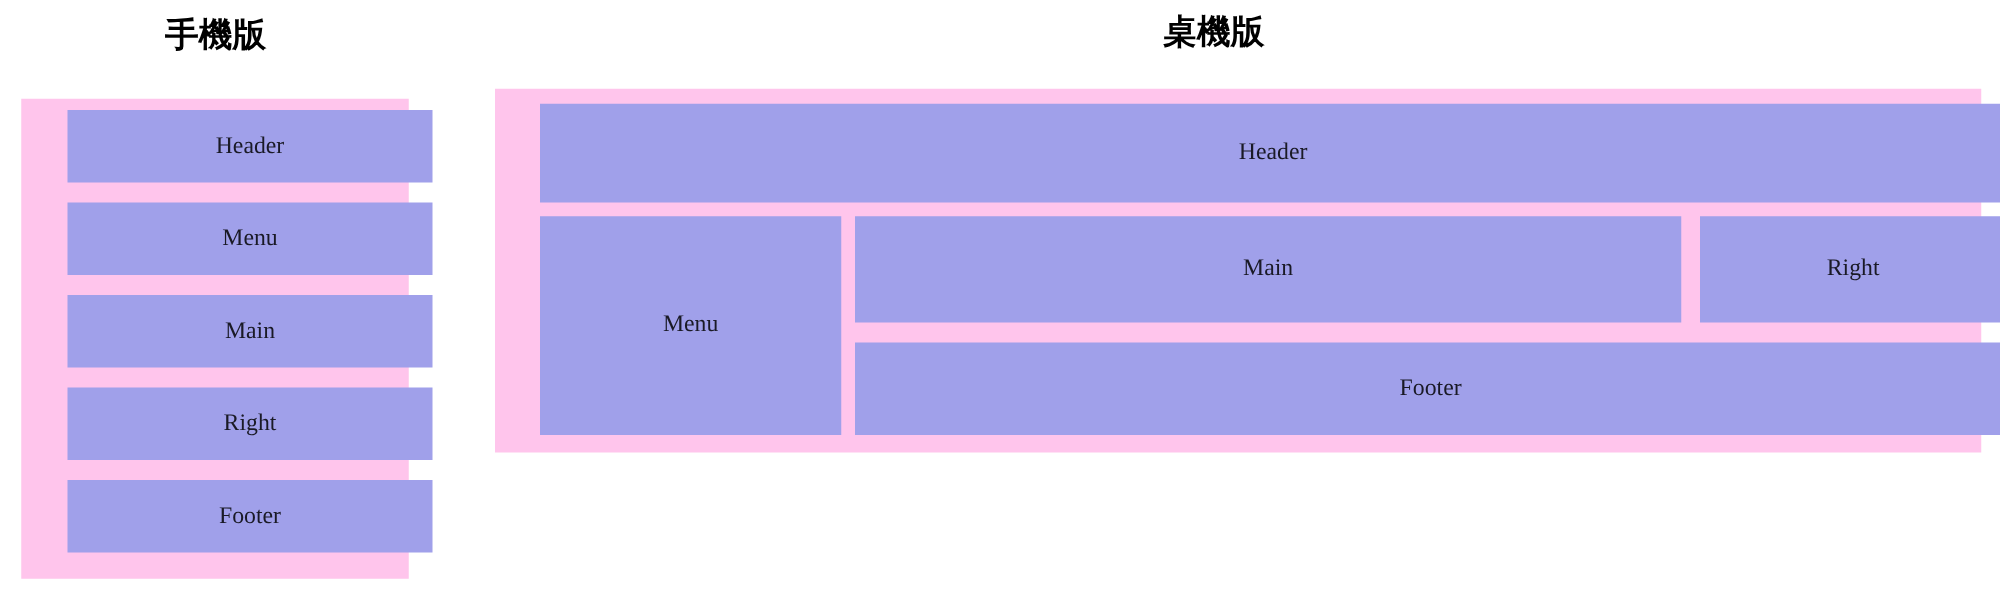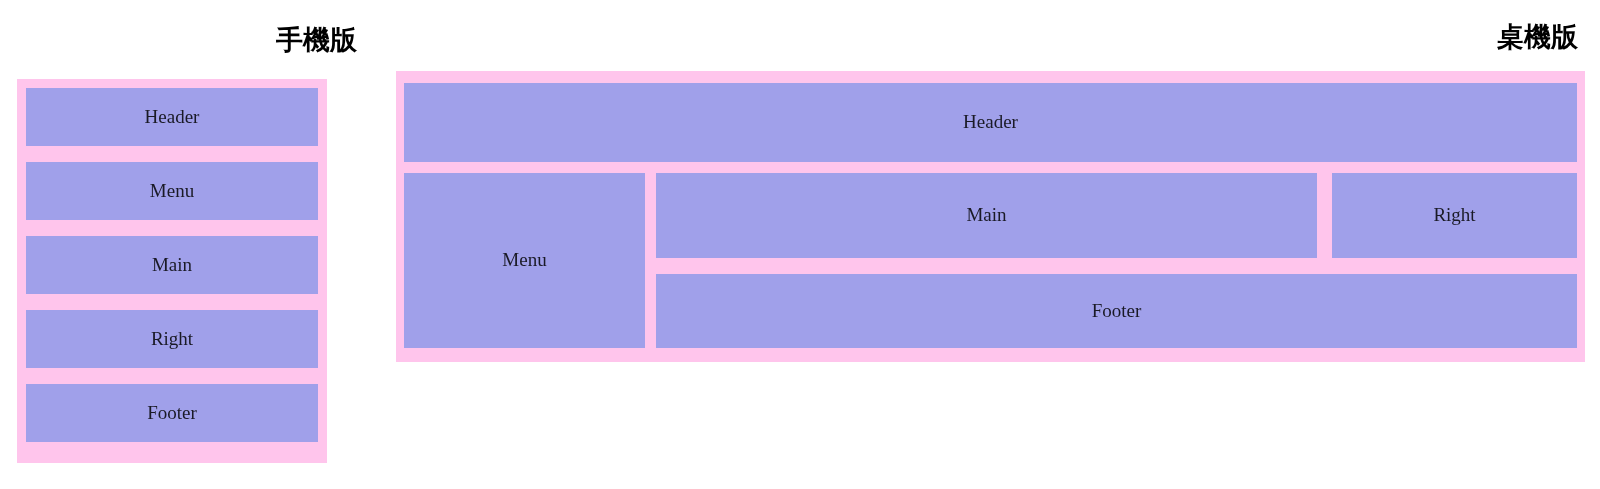--- a/index.html
+++ b/index.html
@@ -11,28 +11,28 @@
     width: 1600px;
     height: 489px;
     position: relative;
     overflow: hidden;
     font-family: "Liberation Serif", "DejaVu Serif", serif;
   }
 
   
   .title {
     position: absolute;
-    margin: 12px;
+    margin: 0;
     font-family: "Liberation Sans", "DejaVu Sans", sans-serif;
     font-weight: bold;
     font-size: 27px;
     line-height: 1;
     color: #000000;
     white-space: nowrap;
-    text-align: right;
+    text-align: center;
   }
   #title-mobile {
     left: 0px;
     top: 15px;
     width: 345px;
   }
   #title-desktop {
     left: 376px;
     top: 12px;
     width: 1190px;
@@ -49,20 +49,21 @@
     background: #a0a0ea;
     box-sizing: border-box;
     display: flex;
     align-items: center;
     justify-content: center;
     color: #1a1a26;
     font-family: "Liberation Serif", "DejaVu Serif", serif;
     font-size: 19px;
     line-height: 1.2;
     white-space: nowrap;
+    margin-left: 28px;
   }
 
   
   #mobile-frame {
     left: 17px;
     top: 79px;
     width: 310px;
     height: 384px;
   }
   #mobile-frame .cell {

